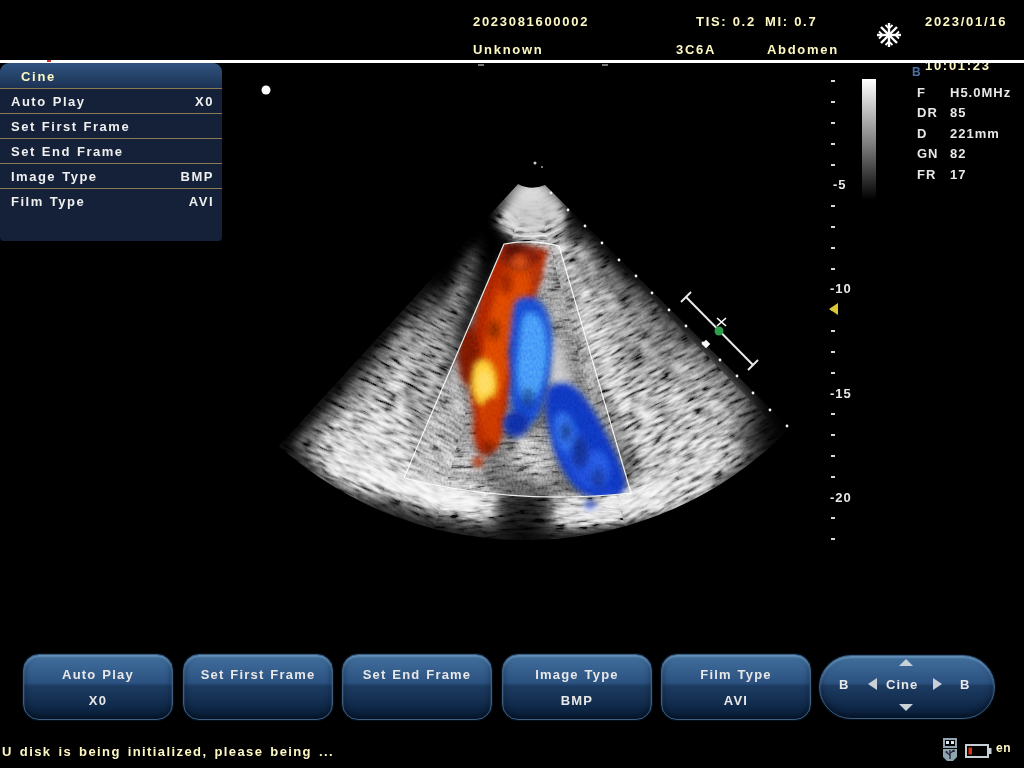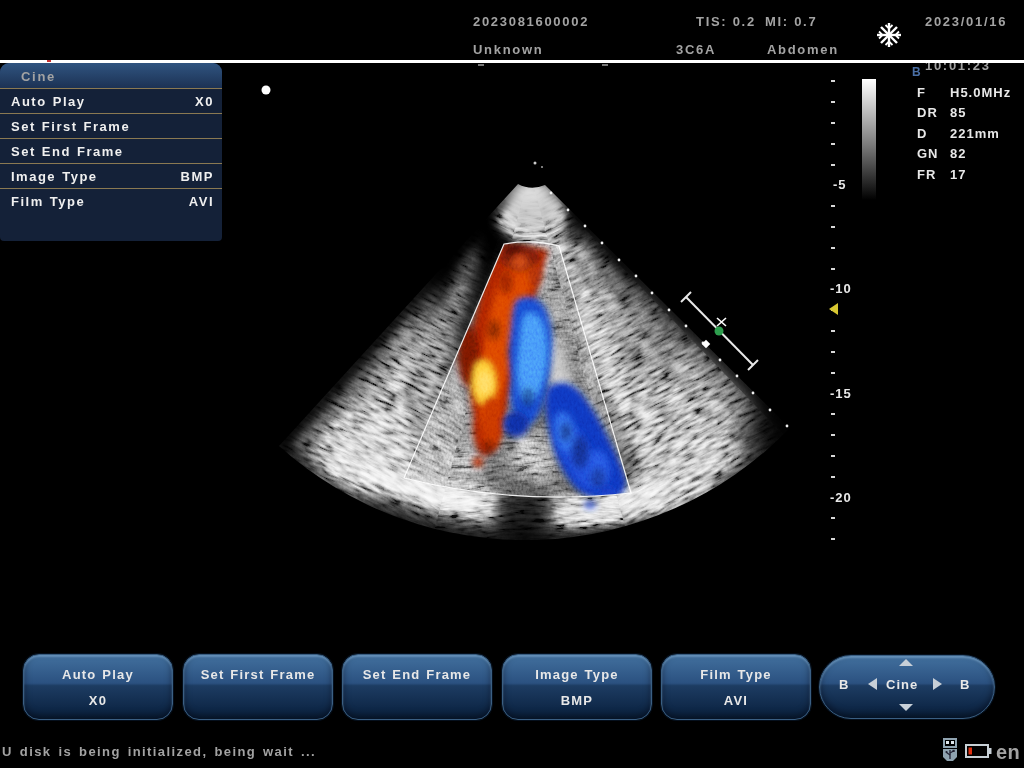--- a/index.html
+++ b/index.html
@@ -1,18 +1,18 @@
 <!DOCTYPE html>
 <html><head><meta charset="utf-8">
 <style>
 *{margin:0;padding:0;box-sizing:border-box}
 html,body{width:1024px;height:768px;background:#000;overflow:hidden;
   font-family:"Liberation Sans",sans-serif;color:#fff}
 .abs{position:absolute}
-.t{position:absolute;font-size:13px;font-weight:bold;letter-spacing:1.7px;white-space:pre;color:#a3a3a3}
+.t{position:absolute;font-size:13px;font-weight:bold;letter-spacing:1.7px;white-space:pre;color:#fef9c3}
 
 #menu{position:absolute;left:0;top:63px;width:222px;height:178px;
   background:#142138;border-radius:9px 9px 4px 4px;}
 #menuhead{position:absolute;left:0;top:0;width:222px;height:25px;
   border-radius:9px 9px 0 0;}
 .mi{position:absolute;left:0;width:222px;height:25px;border-top:1px solid #8a7952;}
 .mi span.l{position:absolute;left:11px;top:5px;font-size:13px;font-weight:bold;letter-spacing:1.5px;word-spacing:1px;color:#f0f0f0}
 .mi span.r{position:absolute;right:8px;top:5px;font-size:13px;font-weight:bold;letter-spacing:1.5px;color:#f0f0f0}
 
 .btn{position:absolute;top:654px;width:150px;height:66px;border-radius:16px;
@@ -412,21 +412,21 @@
     </g>
     <g fill="#c8d0d8">
       <polygon points="57,22 48,28 57,34"></polygon>
       <polygon points="113,22 122,28 113,34"></polygon>
       <polygon points="79,10 86,3 93,10"></polygon>
       <polygon points="79,48 86,55 93,48"></polygon>
     </g>
   </svg>
 </div>
 
-<div class="t" style="left:2px;top:744px;letter-spacing:1.4px;word-spacing:2px">U disk is being initialized, being wait ...</div>
+<div class="t" style="left:2px;top:744px;letter-spacing:1.4px;word-spacing:2px">U disk is being initialized, please being ...</div>
 <svg class="abs" style="left:941px;top:738px" width="56" height="26" viewBox="0 0 56 26">
 
   <g fill="#8fa3b0">
     <rect x="3" y="1" width="12" height="8" fill="none" stroke="#8fa3b0" stroke-width="2"></rect>
     <rect x="5" y="3" width="3" height="3" fill="#dfe7ec"></rect>
     <rect x="10" y="3" width="3" height="3" fill="#dfe7ec"></rect>
     <path d="M2 11 L16 11 L16 19 L12 23 L6 23 L2 19 Z"></path>
     <g stroke="#223" stroke-width="1.3" fill="none">
       <line x1="9" y1="12" x2="9" y2="21"></line>
       <line x1="9" y1="17" x2="5.5" y2="14.5"></line>
@@ -435,13 +435,13 @@
     <circle cx="5.5" cy="14" r="1.1" fill="#223"></circle>
     <rect x="11.5" y="11.8" width="2.2" height="2.2" fill="#223"></rect>
   </g>
 
   <g>
     <rect x="25" y="7" width="22" height="12" fill="none" stroke="#c7d0d6" stroke-width="2"></rect>
     <rect x="47.5" y="10" width="3" height="6" fill="#c7d0d6"></rect>
     <rect x="27.5" y="9.5" width="3.5" height="7" fill="#e03010"></rect>
   </g>
 </svg>
-<div class="t" style="left:996px;top:741px;font-size:20px;letter-spacing:0.5px">en</div>
+<div class="t" style="left:996px;top:741px;font-size:12px;letter-spacing:0.5px">en</div>
 
 </body></html>

